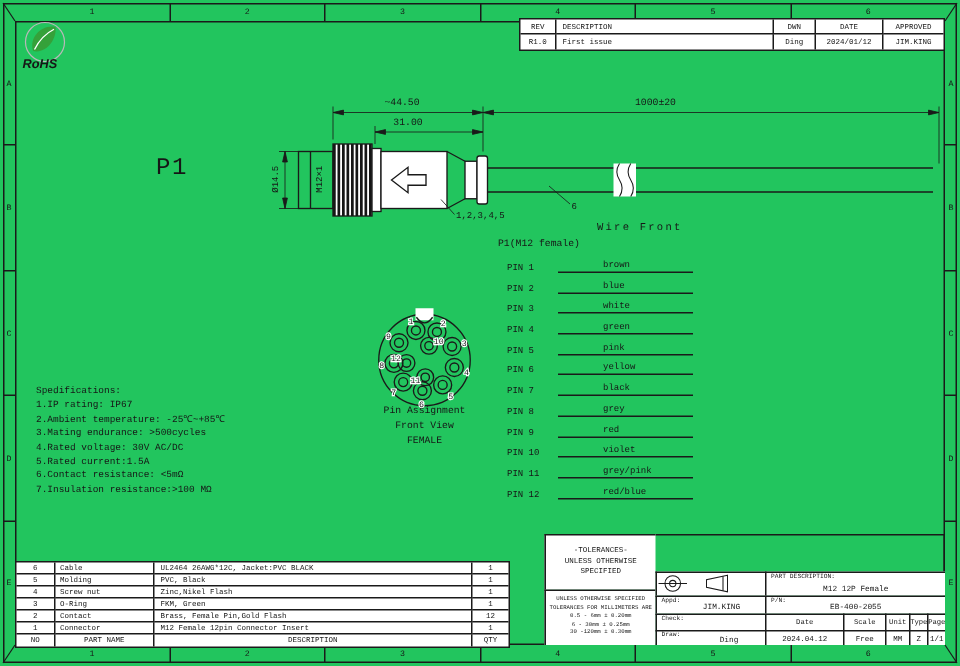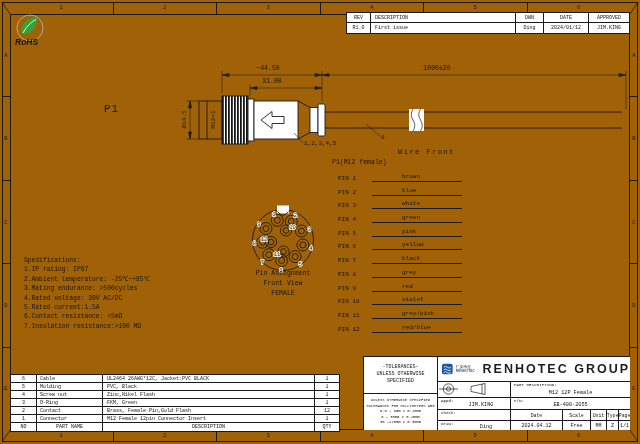--- a/index.html
+++ b/index.html
@@ -1,16 +1,16 @@
 <!DOCTYPE html>
 <html><head>
 <meta charset="utf-8">
 <style>
   html,body{margin:0;padding:0;background:#fff;}
-  .sheet{position:relative;width:640px;height:444px;background:#a16207;overflow:hidden;
+  .sheet{position:relative;width:640px;height:444px;background:#22c55e;overflow:hidden;
          font-family:"Liberation Mono","DejaVu Sans Mono",monospace;color:#161616;}
   .abs{position:absolute;}
   
   .outer-border{left:2px;top:2px;width:636px;height:440px;border:1px solid #1a1a1a;box-sizing:border-box;}
   .inner-border{left:10px;top:14px;width:620px;height:416px;border:1px solid #1a1a1a;box-sizing:border-box;}
   .zone-strip-h{left:10px;width:620px;height:12px;display:flex;}
   .zone-strip-h .z{flex:1;text-align:center;line-height:12px;font-size:5.5px;}
   .zone-strip-h .z:not(:last-child){border-right:1px solid #1a1a1a;}
   .zone-strip-v{top:14px;width:8px;height:416px;display:flex;flex-direction:column;}
   .zone-strip-v .z{flex:1;display:flex;align-items:center;justify-content:center;font-size:5.5px;}
@@ -19,21 +19,21 @@
   .rev-table{left:346px;top:12px;width:284px;background:#fff;border:1px solid #1a1a1a;box-sizing:border-box;
              display:grid;grid-template-columns:24px 145px 28px 45px 40px;grid-auto-rows:10px;font-size:5px;}
   .rev-table div{display:flex;align-items:center;justify-content:center;box-sizing:border-box;white-space:nowrap;overflow:hidden;}
   .rev-table .c{border-right:1px solid #1a1a1a;}
   .rev-table .hb{border-bottom:1px solid #1a1a1a;}
   .rev-table .left{justify-content:flex-start;padding-left:4px;}
   
   .dimtxt{font-size:6.5px;text-align:center;white-space:nowrap;}
   .rot{transform:rotate(-90deg);}
   .callout{font-size:6px;white-space:nowrap;}
-  .p1{font-size:11px;letter-spacing:1px;}
+  .p1{font-size:16px;letter-spacing:1px;}
   
   .specs{left:24px;top:256px;font-size:6.3px;line-height:9.4px;white-space:nowrap;}
   
   .wl-title{left:398px;top:148px;font-size:7px;letter-spacing:1.5px;}
   .wl-sub{left:332px;top:159px;font-size:6.5px;}
   .wire-row{left:338px;width:126px;height:12px;}
   .wire-pin{position:absolute;left:0;bottom:0;font-size:6px;white-space:nowrap;}
   .wire-line{position:absolute;left:34px;bottom:0;width:90px;border-bottom:1px solid #1a1a1a;height:11px;}
   .wire-color{position:absolute;left:30px;bottom:1px;font-size:6px;white-space:nowrap;}
   
@@ -361,31 +361,20 @@
     <div>UNLESS OTHERWISE</div>
     <div>SPECIFIED</div>
   </div>
   <div class="abs tb-cell tol-note" style="left:363px;top:393px;width:74px;height:37px;">
     <div>UNLESS OTHERWISE SPECIFIED</div>
     <div>TOLERANCES FOR MILLIMETERS ARE</div>
     <div>0.5 - 6mm ± 0.20mm</div>
     <div>6 - 30mm ± 0.25mm</div>
     <div>30 -120mm ± 0.30mm</div>
   </div>
-  <div class="abs tb-cell logo-cell" style="left:437px;top:356px;width:193px;height:25px;">
-    <svg width="12" height="12" viewBox="0 0 12 12">
-      <rect x="0" y="0" width="12" height="12" rx="2" fill="#1e56a0"></rect>
-      <path d="M2,4 q2,-2 4,0 q2,2 4,0 M2,7 q2,-2 4,0 q2,2 4,0 M2,10 q2,-2 4,0 q2,2 4,0" stroke="#ffffff" stroke-width="0.9" fill="none"></path>
-    </svg>
-    <div class="brand-stack">
-      <span class="brand-cn">仁昊伟业</span>
-      <span class="brand-en">RENHOTEC</span>
-    </div>
-    <span class="brand-group">RENHOTEC GROUP</span>
-  </div>
   <div class="abs tb-cell" style="left:437px;top:381px;width:73px;height:16px;">
     <svg width="71" height="14" viewBox="0 0 71 14">
       <g stroke="#1a1a1a" stroke-width="0.7" fill="none">
         <line x1="1" y1="7" x2="20" y2="7"></line>
         <circle cx="10.5" cy="7" r="5.2"></circle>
         <circle cx="10.5" cy="7" r="2.1"></circle>
         <polygon points="47,1.5 33,4.5 33,9.5 47,12.5"></polygon>
         <line x1="44" y1="2.2" x2="44" y2="11.8"></line>
       </g>
     </svg>

